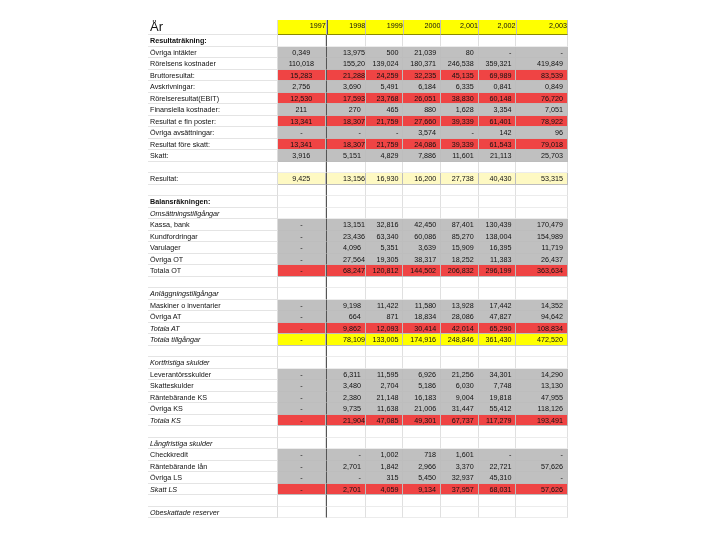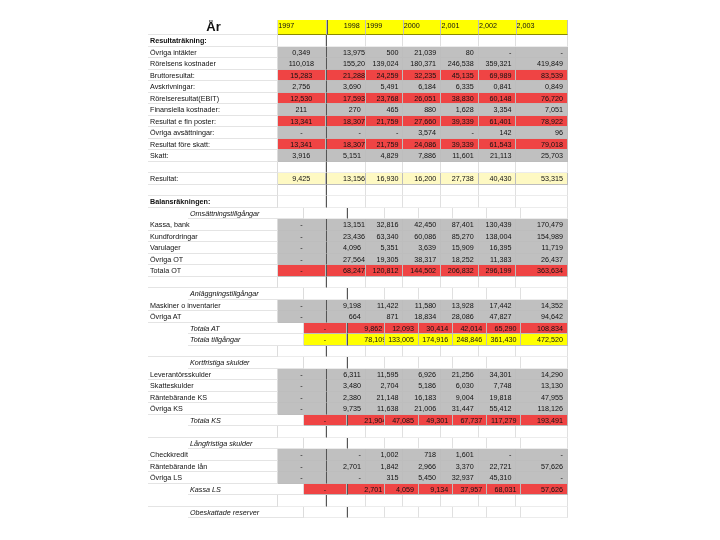--- a/index.html
+++ b/index.html
@@ -6,29 +6,29 @@
   body { width: 720px; height: 540px; position: relative; overflow: hidden;
          font-family: "Liberation Sans", sans-serif; }
   .sheet { position: absolute; left: 148px; top: 20px; width: 420px; }
   .row { display: flex; height: 11.5px; align-items: stretch; }
   .cell { box-sizing: border-box; font-size: 7.2px; line-height: 11px; white-space: nowrap; overflow: hidden; color: #111; }
   .lbl { width: 139px; padding-left: 2px; border-right: 1px solid #dcdcdc; border-bottom: 1px solid #e4e4e4; }
   .num { width: 40.1px; text-align: right; padding-right: 4px; border-right: 1px solid #bdbdbd; border-bottom: 1px solid #bdbdbd; }
   .num.first { width: 52px; text-align: center; padding-right: 0; }
   .num.last { width: 55px; }
   .num.c2 { width: 41px; }
-  .year .num { text-align: left; padding-right: 0; }
+  .year .num { text-align: right; padding-right: 0; }
   .gray .num { background: #c0c0c0; }
   .ylw .num { background: #ef4444; }
   .ylwb .num { background: #ffff00; }
   .orng .num { background: #fef9c3; }
   .year .num { background: #ffff00; border-bottom: 1px solid #8a8a00; }
   .bold .lbl { font-weight: bold; }
-  .ital .lbl { font-style: italic; margin-left: 40px; }
-  .year .lbl { font-size: 13px; font-weight: bold; line-height: 14px; text-align: center; }
+  .ital .lbl { font-style: italic; }
+  .year .lbl { font-size: 13px; font-weight: normal; line-height: 14px; }
   .row.year { height: 15px; }
   .emptyn .num { background: transparent; border-bottom: 1px solid #ececec; border-right: 1px solid #e0e0e0; }
   .dark { border-left: 1.5px solid #555; padding-left: 16px; }
 </style>
 </head>
 <body>
 
 <div class="sheet">
   <div class="row year">
     <div class="cell lbl">År</div>
@@ -425,21 +425,21 @@
         <div class="cell lbl">Övriga LS</div>
         <div class="cell num first">-</div>
         <div class="cell num c2 dark">-</div>
         <div class="cell num">315</div>
         <div class="cell num">5,450</div>
         <div class="cell num">32,937</div>
         <div class="cell num">45,310</div>
         <div class="cell num last">-</div>
       </div>
       <div class="row ylw ital">
-        <div class="cell lbl">Kassa LS</div>
+        <div class="cell lbl">Skatt LS</div>
         <div class="cell num first">-</div>
         <div class="cell num c2 dark">2,701</div>
         <div class="cell num">4,059</div>
         <div class="cell num">9,134</div>
         <div class="cell num">37,957</div>
         <div class="cell num">68,031</div>
         <div class="cell num last">57,626</div>
       </div>
       <div class="row emptyn">
         <div class="cell lbl"></div>

